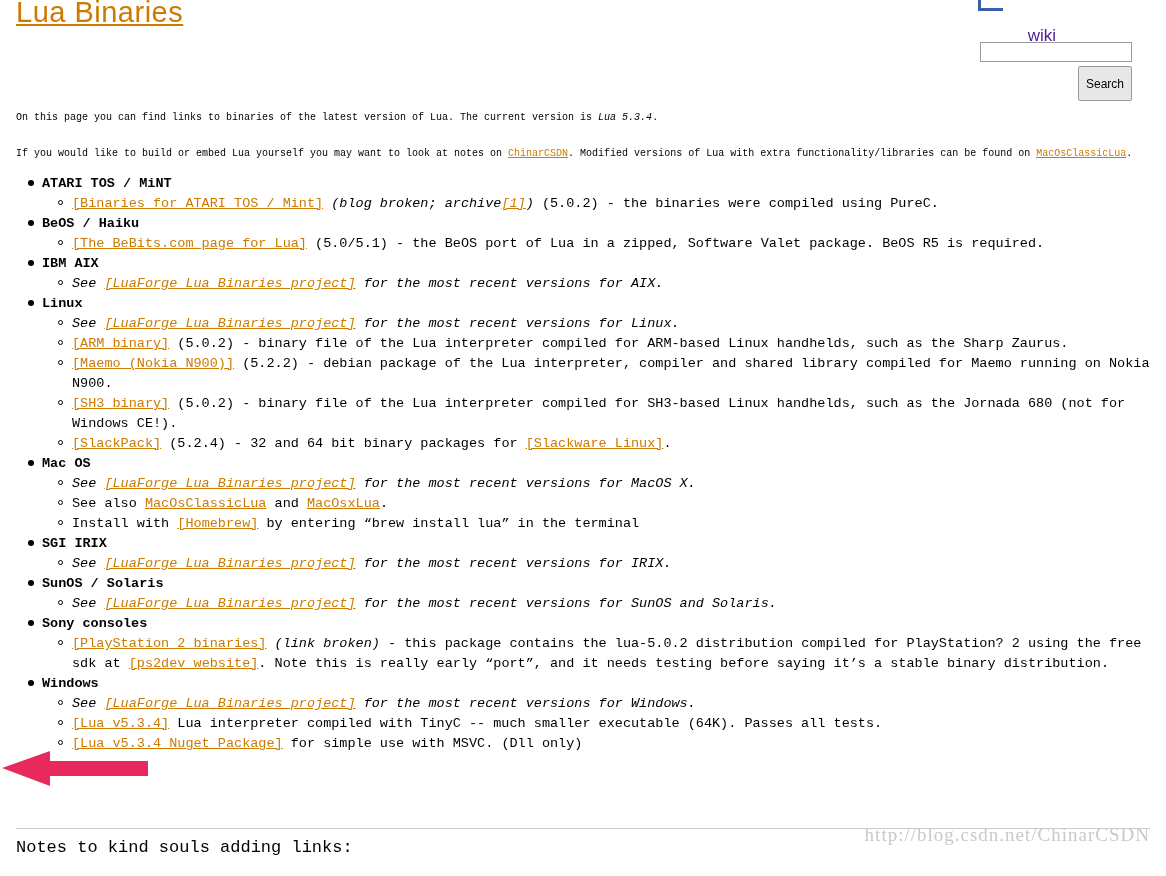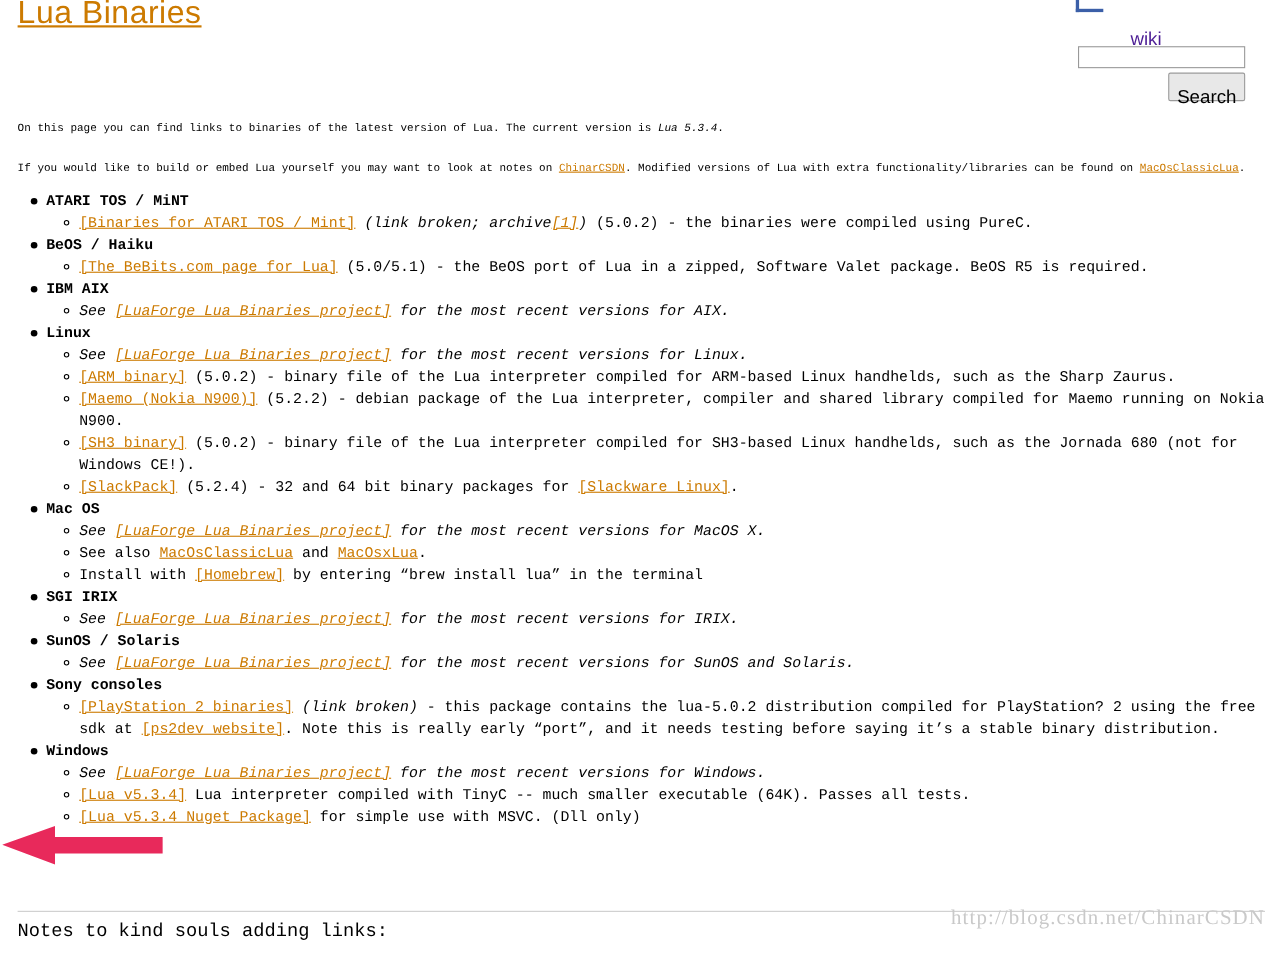--- a/index.html
+++ b/index.html
@@ -60,27 +60,27 @@
     background: #ffffff;
     font-family: "Liberation Sans", sans-serif;
     font-size: 12px;
     padding: 0 3px;
     box-sizing: border-box;
   }
   .search-button {
     position: absolute;
     right: 34px;
     top: 66px;
-    height: 25px;
+    height: 35px;
     font-family: "Liberation Sans", sans-serif;
-    font-size: 17px;
+    font-size: 12px;
     background: #e8e8e8;
     border: 1px solid #9a9a9a;
     border-radius: 2px;
-    padding: 12px 7px;
+    padding: 1px 7px;
     color: #000;
   }
 
   
   .content {
     position: absolute;
     left: 16px;
     top: 108px;
     width: 1140px;
   }
@@ -188,21 +188,21 @@
       <span>If you would like to build or embed Lua yourself you may want to look at notes on </span><a class="link" href="#">ChinarCSDN</a><span>. Modified versions of Lua with extra functionality/libraries can be found on </span><a class="link" href="#">MacOsClassicLua</a><span>.</span>
     </p>
 
     <ul class="lvl1">
 
       <li>
         <span class="bullet"></span>
         <span class="cat-name">ATARI TOS / MiNT</span>
         <ul class="lvl2">
           <li>
-            <span class="bullet2"></span><a class="link" href="#">[Binaries for ATARI TOS / Mint]</a><span class="italic"> (link broken; archive</span><a class="link italic" href="#">[1]</a><span class="italic">)</span><span> (5.0.2) - the binaries were compiled using PureC.</span>
+            <span class="bullet2"></span><a class="link" href="#">[Binaries for ATARI TOS / Mint]</a><span class="italic"> (blog broken; archive</span><a class="link italic" href="#">[1]</a><span class="italic">)</span><span> (5.0.2) - the binaries were compiled using PureC.</span>
           </li>
         </ul>
       </li>
 
       <li>
         <span class="bullet"></span>
         <span class="cat-name">BeOS / Haiku</span>
         <ul class="lvl2">
           <li>
             <span class="bullet2"></span><a class="link" href="#">[The BeBits.com page for Lua]</a><span> (5.0/5.1) - the BeOS port of Lua in a zipped, Software Valet package. BeOS R5 is required.</span>

